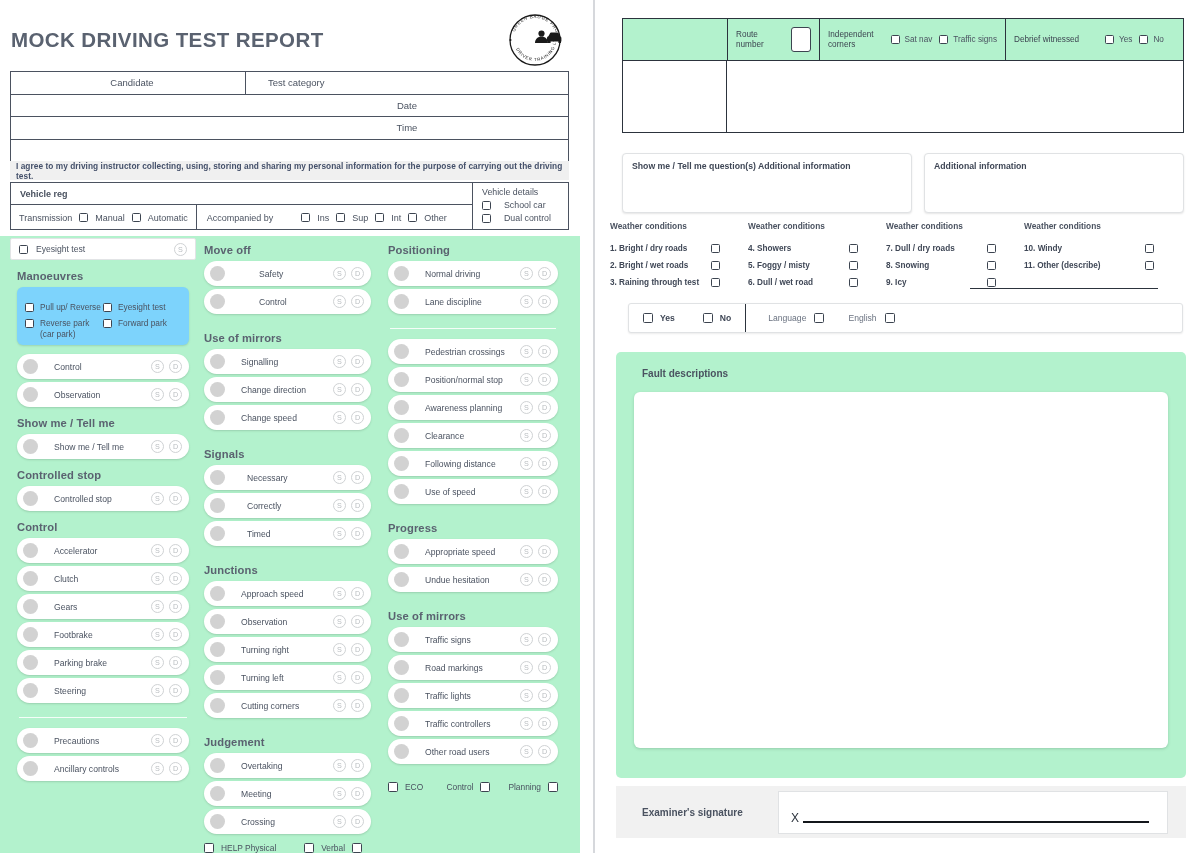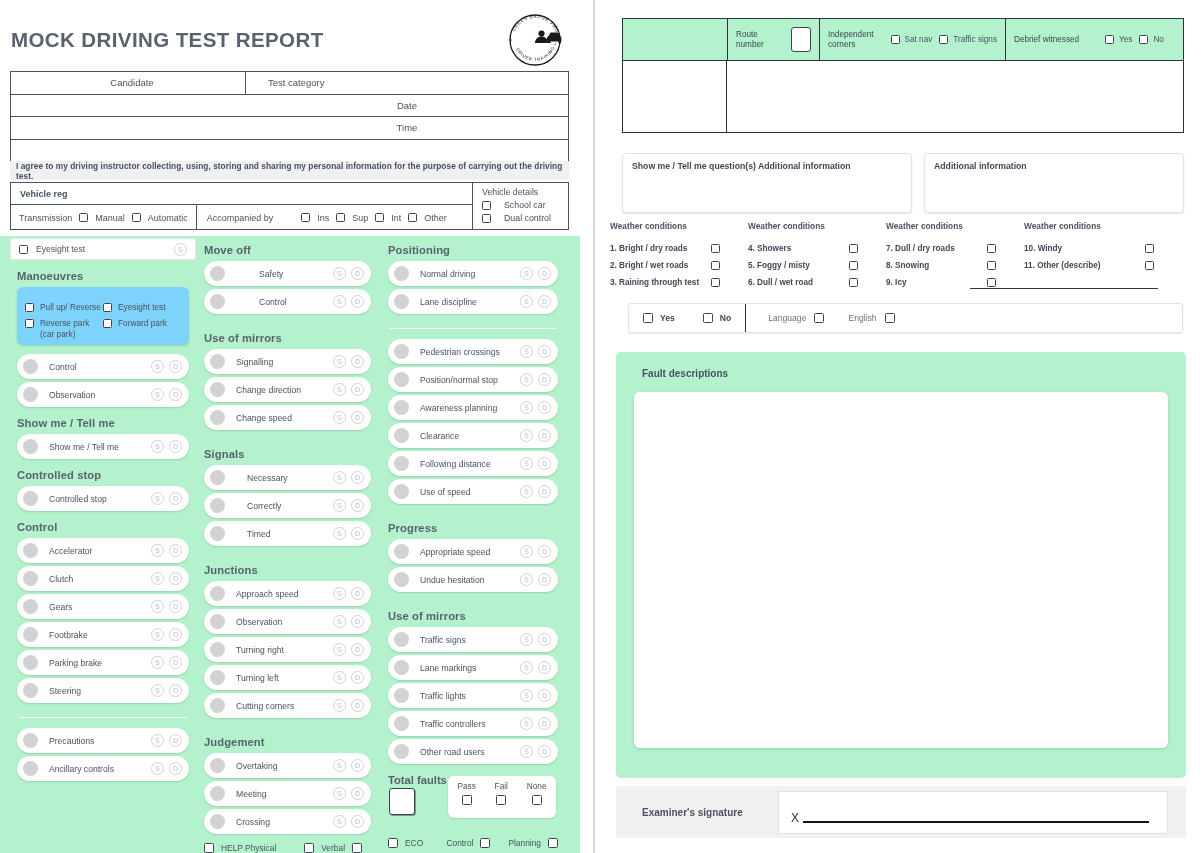--- a/index.html
+++ b/index.html
@@ -78,21 +78,21 @@
   #col1 .sect-h:first-child { margin-top:34px; }
 
   
   .item {
     height:25px; background:#fff; border-radius:13px;
     box-shadow:0 1px 2px rgba(60,90,70,.22);
     display:flex; align-items:center; padding:0 7px 0 6px;
     margin-bottom:3px; position:relative;
   }
   .dot { width:15px; height:15px; border-radius:50%; background:#d2d2d2; flex:none; }
-  .item .txt { font-size:8.6px; color:#4a5260; margin-left:11px; white-space:nowrap; }
+  .item .txt { font-size:8.6px; color:#4a5260; margin-left:16px; white-space:nowrap; }
   .sd { margin-left:auto; display:flex; gap:5px; align-items:center; }
   .badge {
     width:13px; height:13px; border-radius:50%; border:1px solid #cfd2d4;
     display:flex; align-items:center; justify-content:center;
     font-size:7.2px; color:#b9bdc0;
   }
 
   
   .mcard {
     background:#7dd3fc; border-radius:6px; box-shadow:0 1px 2px rgba(60,90,70,.2);
@@ -654,21 +654,21 @@
       <div class="item">
           <span class="dot"></span>
           <span class="txt">Traffic signs</span>
           <span class="sd">
             <span class="badge">S</span>
             <span class="badge">D</span>
           </span>
         </div>
       <div class="item">
           <span class="dot"></span>
-          <span class="txt">Lane markings</span>
+          <span class="txt">Road markings</span>
           <span class="sd">
             <span class="badge">S</span>
             <span class="badge">D</span>
           </span>
         </div>
       <div class="item">
           <span class="dot"></span>
           <span class="txt">Traffic lights</span>
           <span class="sd">
             <span class="badge">S</span>
@@ -685,38 +685,20 @@
         </div>
       <div class="item">
           <span class="dot"></span>
           <span class="txt">Other road users</span>
           <span class="sd">
             <span class="badge">S</span>
             <span class="badge">D</span>
           </span>
         </div>
 
-      <div class="total-wrap">
-        <div class="total-h">Total faults</div>
-        <div class="total-box"></div>
-        <div class="pfn">
-          <div class="opt">
-            <span>Pass</span>
-            <span class="cb"></span>
-          </div>
-          <div class="opt">
-            <span>Fail</span>
-            <span class="cb"></span>
-          </div>
-          <div class="opt">
-            <span>None</span>
-            <span class="cb"></span>
-          </div>
-        </div>
-      </div>
 
       <div class="bottom-checks" style="margin-top:18px">
         <span class="cb lg"></span>
         <span>ECO</span>
         <span class="gap"></span>
         <span>Control</span>
         <span class="cb lg"></span>
         <span style="width:6px"></span>
         <span>Planning</span>
         <span class="cb lg"></span>

